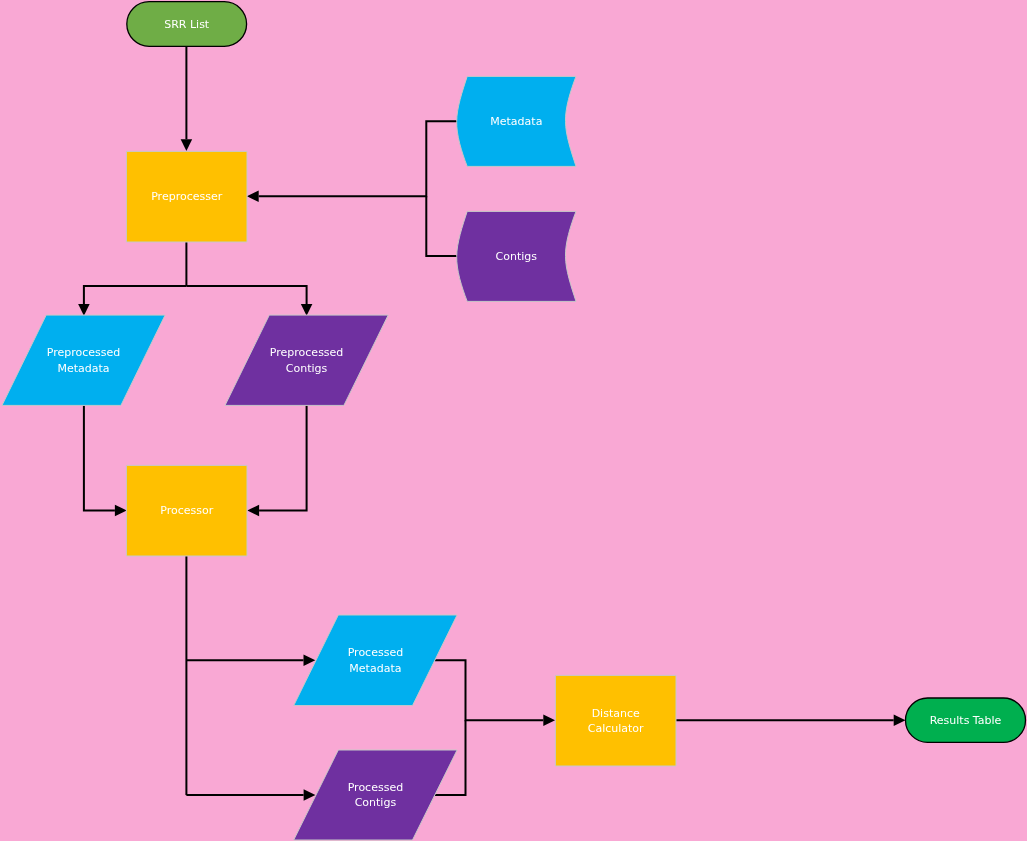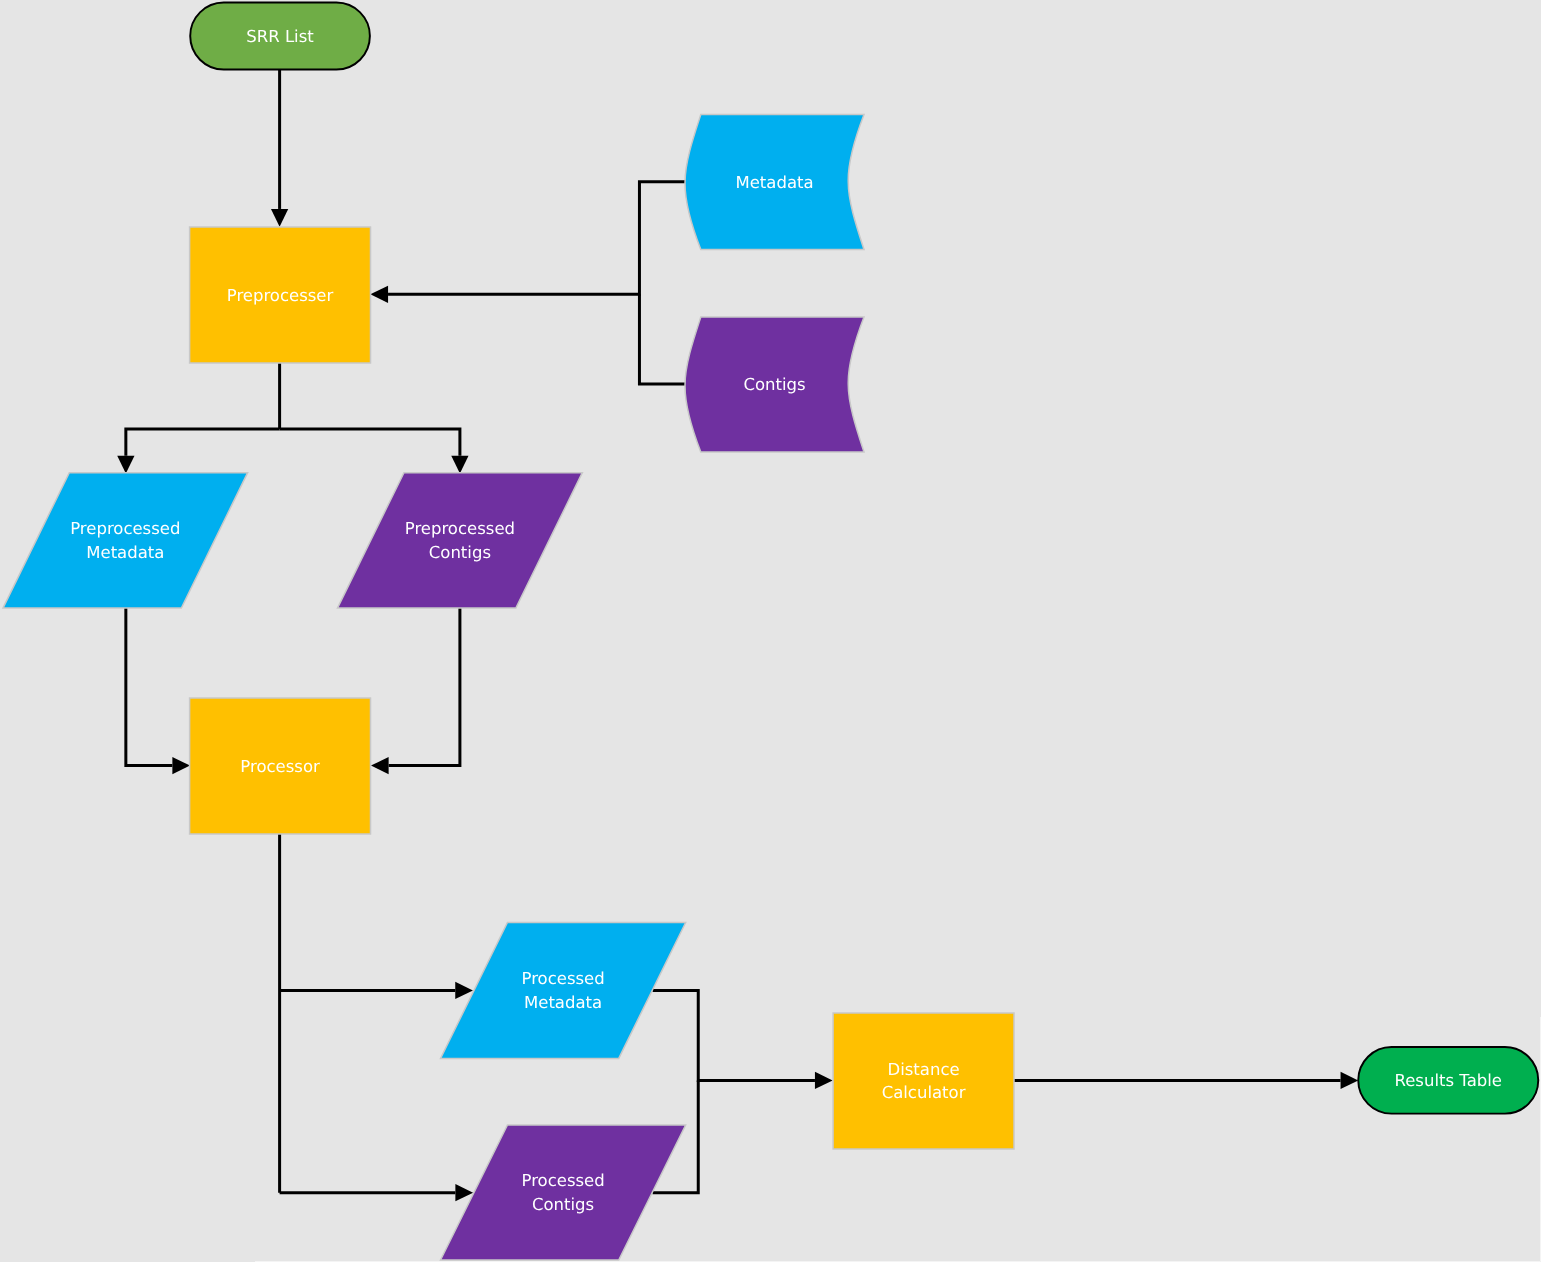--- a/index.html
+++ b/index.html
@@ -8,21 +8,21 @@
     padding: 0;
     width: 1027px;
     height: 841px;
     background: #ffffff;
     overflow: hidden;
   }
   #canvas {
     position: relative;
     width: 1027px;
     height: 841px;
-    background: #e5e5e5;
+    background: #f9a8d4;
   }
   svg#diagram {
     position: absolute;
     left: 0;
     top: 0;
     width: 1027px;
     height: 841px;
     shape-rendering: geometricPrecision;
   }
   .node-label {

